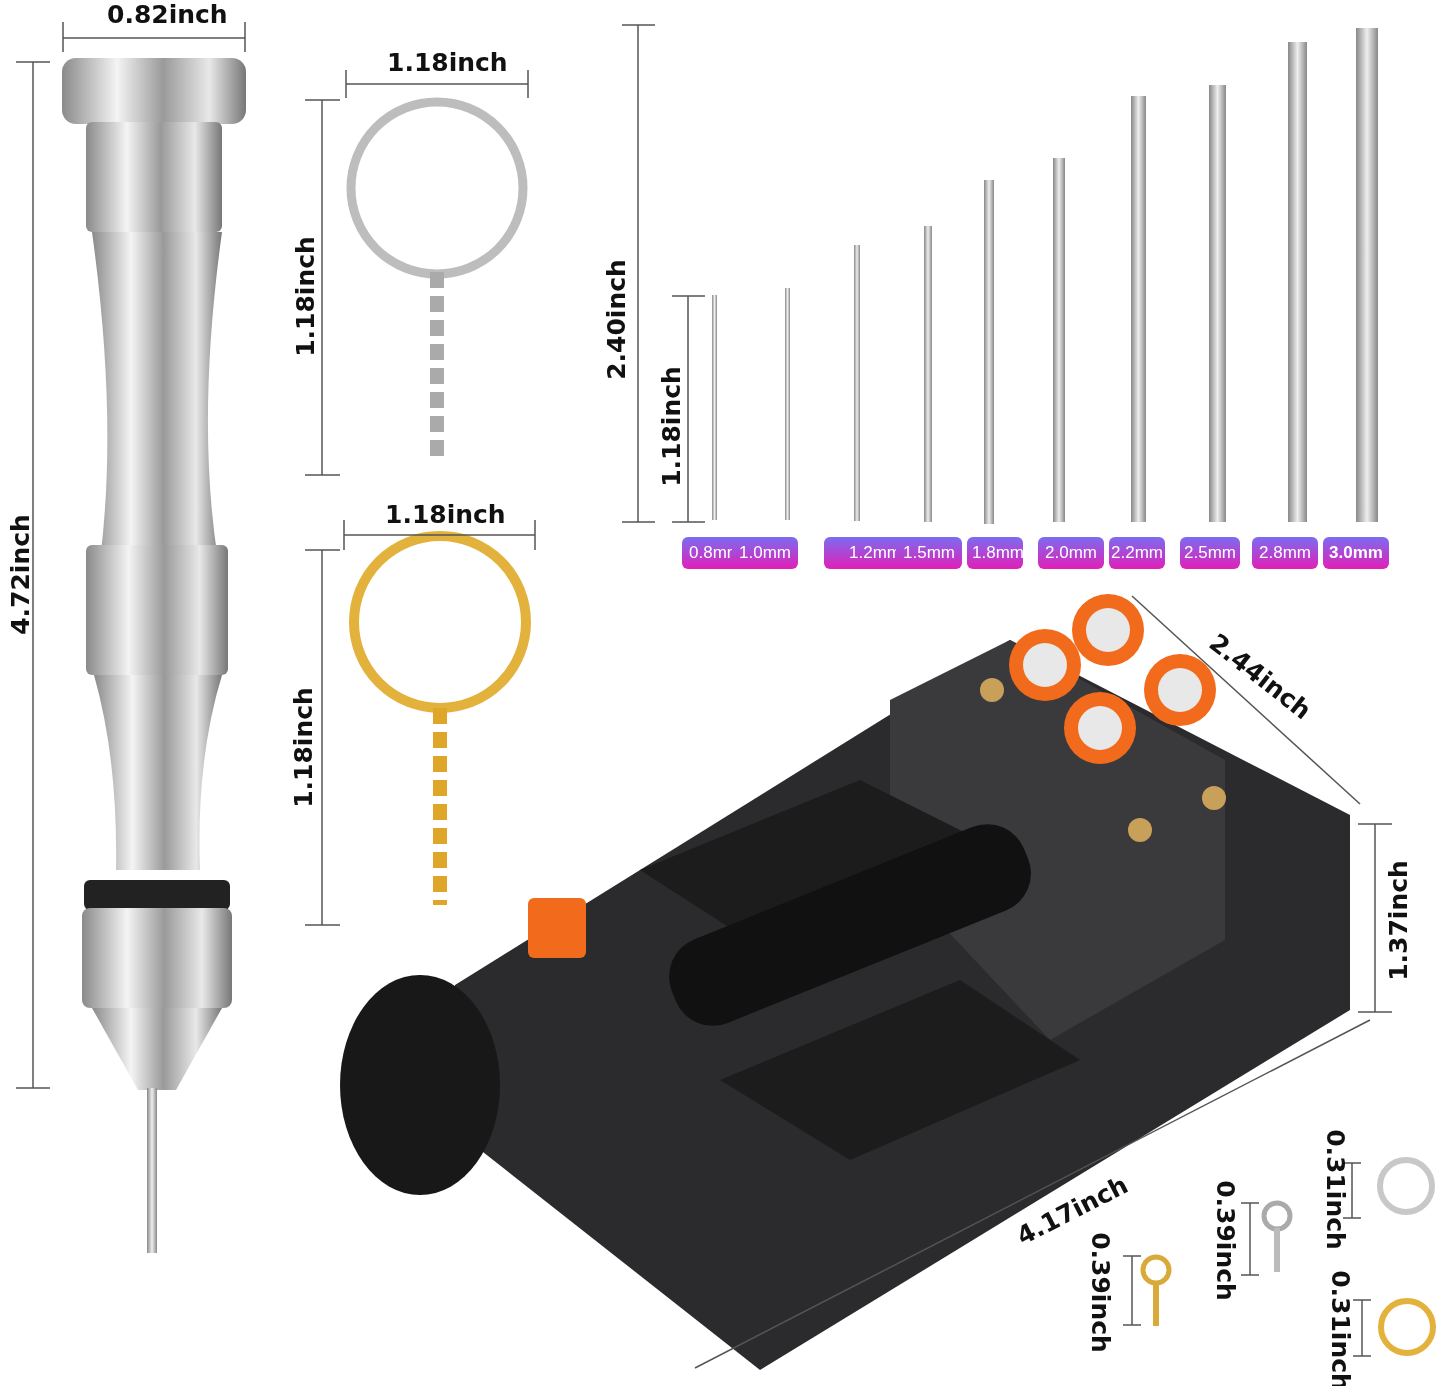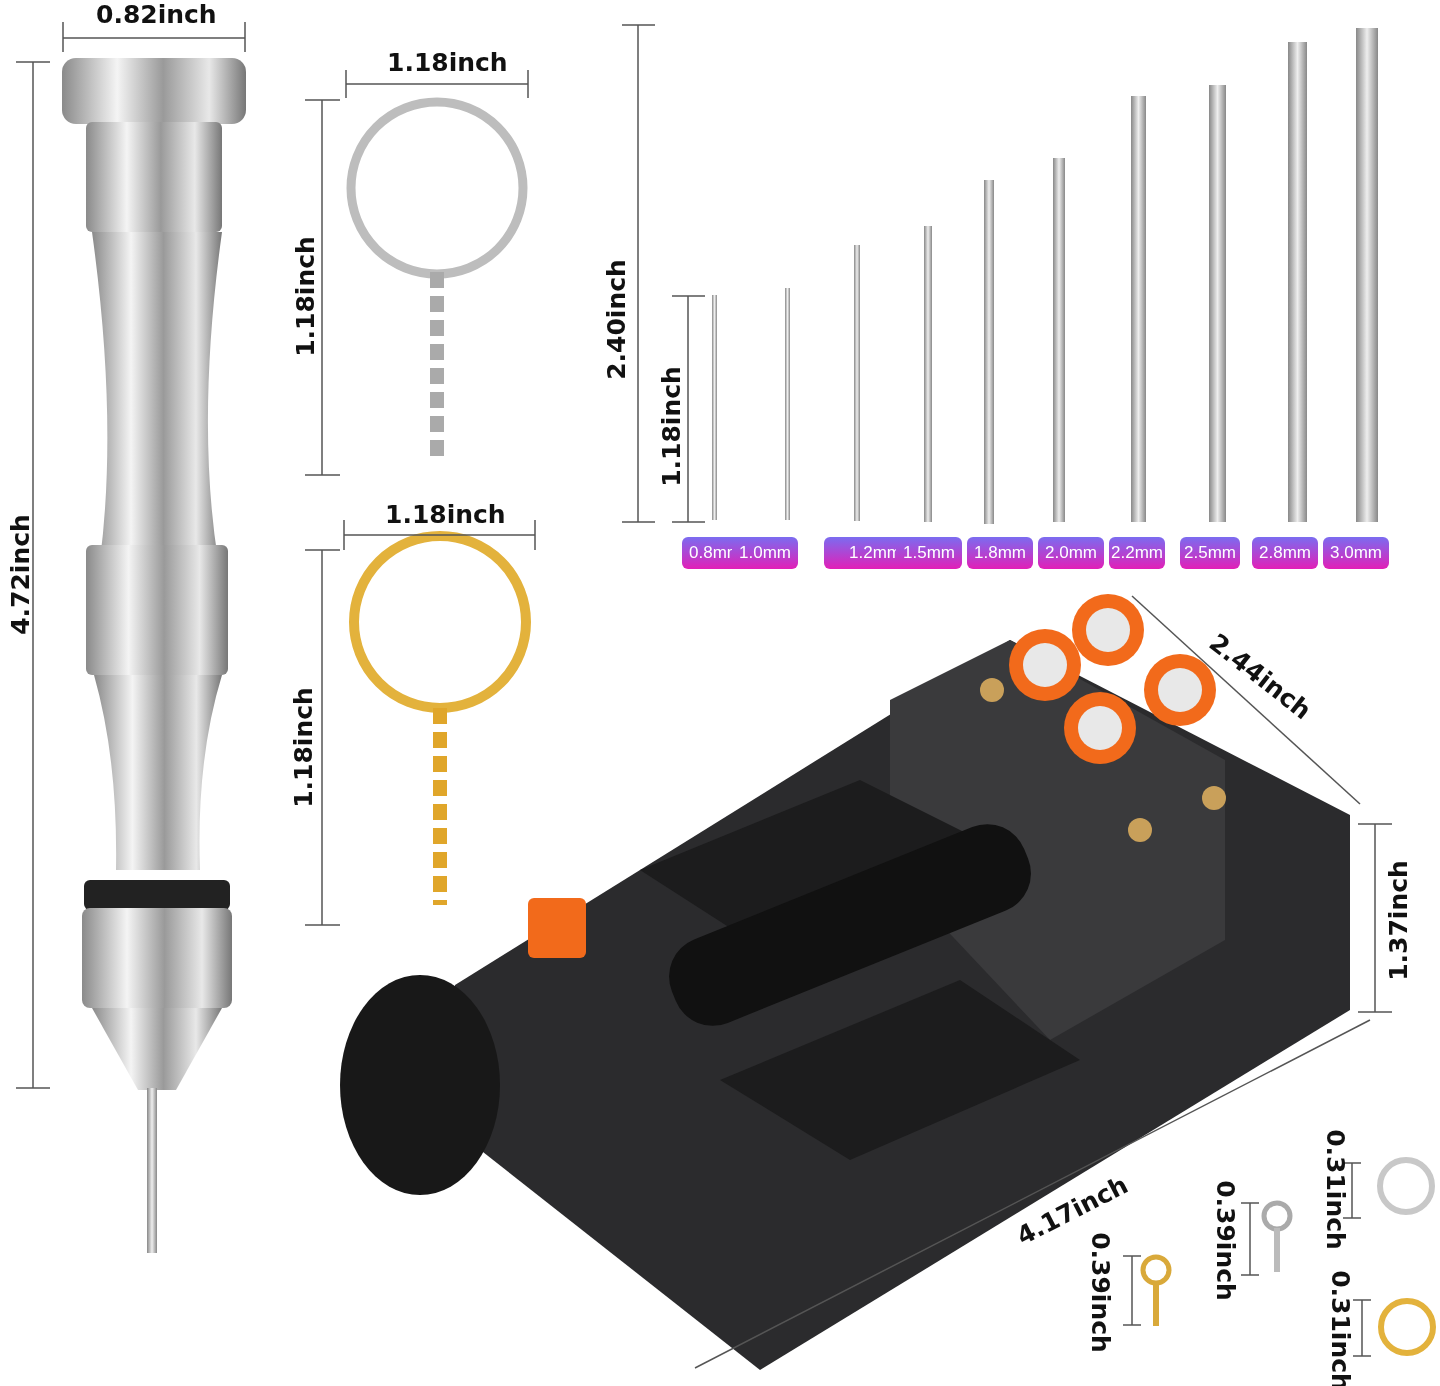--- a/index.html
+++ b/index.html
@@ -106,38 +106,38 @@
     <path d="M1132 596 L1360 804"></path>
     <path d="M1375 824 V1012 M1358 824 H1392 M1358 1012 H1392"></path>
     <path d="M695 1368 L1370 1020"></path>
     <path d="M1352 1163 V1218 M1343 1163 H1361 M1343 1218 H1361"></path>
     <path d="M1250 1203 V1275 M1241 1203 H1259 M1241 1275 H1259"></path>
     <path d="M1132 1256 V1325 M1123 1256 H1141 M1123 1325 H1141"></path>
     <path d="M1362 1300 V1356 M1353 1300 H1371 M1353 1356 H1371"></path>
   </g>
 </svg>
 
-<div class="abs dim" style="left:96px;top:0px;">0.82inch</div>
+<div class="abs dim" style="left:107px;top:0px;">0.82inch</div>
 <div class="abs dim rot" style="left:-40px;top:560px;transform:rotate(-90deg);">4.72inch</div>
 <div class="abs dim" style="left:387px;top:48px;">1.18inch</div>
 <div class="abs dim rot" style="left:245px;top:282px;transform:rotate(-90deg);">1.18inch</div>
 <div class="abs dim" style="left:385px;top:500px;">1.18inch</div>
 <div class="abs dim rot" style="left:243px;top:733px;transform:rotate(-90deg);">1.18inch</div>
 <div class="abs dim rot" style="left:556px;top:305px;transform:rotate(-90deg);">2.40inch</div>
 <div class="abs dim rot" style="left:611px;top:412px;transform:rotate(-90deg);">1.18inch</div>
 <div class="abs dim rot" style="left:1200px;top:662px;transform:rotate(38deg);">2.44inch</div>
 <div class="abs dim rot" style="left:1338px;top:906px;transform:rotate(-90deg);">1.37inch</div>
 <div class="abs dim rot" style="left:1012px;top:1196px;transform:rotate(-27deg);">4.17inch</div>
 <div class="abs dim rot" style="left:1040px;top:1278px;transform:rotate(90deg);">0.39inch</div>
 <div class="abs dim rot" style="left:1165px;top:1226px;transform:rotate(90deg);">0.39inch</div>
 <div class="abs dim rot" style="left:1275px;top:1175px;transform:rotate(90deg);">0.31inch</div>
 <div class="abs dim rot" style="left:1280px;top:1316px;transform:rotate(90deg);">0.31inch</div>
 
 <div class="chip" style="left:682px;width:66px;">0.8mm</div>
 <div class="chip" style="left:732px;width:66px;">1.0mm</div>
 <div class="chip" style="left:824px;width:66px;padding-left:18px;">1.2mm</div>
 <div class="chip" style="left:896px;width:66px;">1.5mm</div>
-<div class="chip" style="left:967px;width:66px;">1.8mm</div>
+<div class="chip" style="left:967px;width:50px;padding-left:6px;">1.8mm</div>
 <div class="chip" style="left:1038px;width:66px;">2.0mm</div>
 <div class="chip" style="left:1109px;width:56px;">2.2mm</div>
 <div class="chip" style="left:1180px;width:60px;">2.5mm</div>
 <div class="chip" style="left:1252px;width:66px;">2.8mm</div>
-<div class="chip" style="left:1323px;width:66px;">3.0mm</div>
+<div class="chip" style="left:1323px;width:66px;font-weight:bold;">3.0mm</div>
 
 </body></html>

